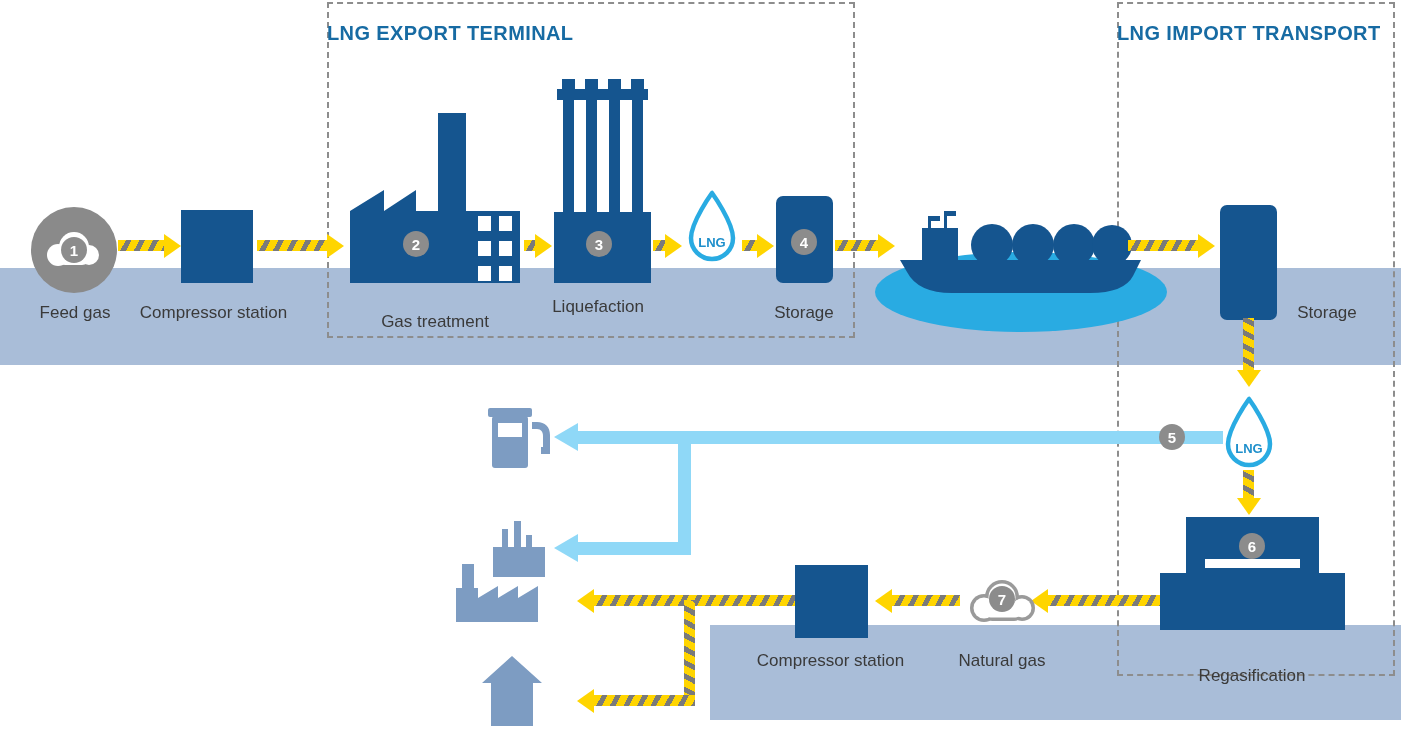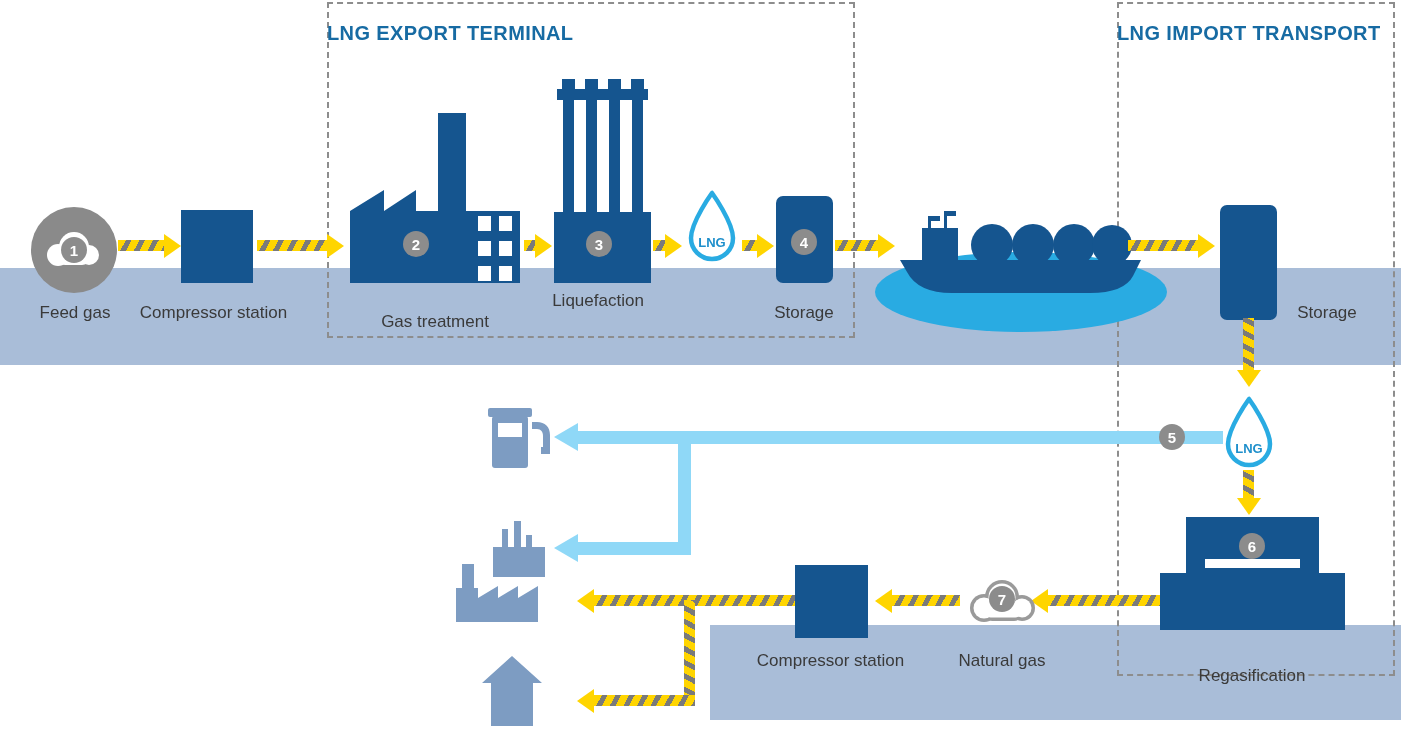--- a/index.html
+++ b/index.html
@@ -94,21 +94,21 @@
         <rect x="77" y="0" width="13" height="10"></rect>
         <rect x="9" y="21" width="11" height="112"></rect>
         <rect x="32" y="21" width="11" height="112"></rect>
         <rect x="55" y="21" width="11" height="112"></rect>
         <rect x="78" y="21" width="11" height="112"></rect>
         <rect x="0" y="133" width="97" height="71"></rect>
       </g>
     </svg>
   </div>
   <div class="badge" style="left:586px;top:231px">3</div>
-  <div class="lbl" style="left:518px;top:291px;width:160px">Liquefaction</div>
+  <div class="lbl" style="left:518px;top:297px;width:160px">Liquefaction</div>
 
   <div class="sh" style="left:653px;top:240px;width:12px"></div>
   <div class="ar" style="left:665px;top:234px"></div>
 
   <div class="icon" style="left:684px;top:190px;width:56px;height:74px">
     <svg viewBox="0 0 56 74">
       <path d="M28 3 C28 3 7 32 7 48 a21 21 0 0 0 42 0 C49 32 28 3 28 3 Z" fill="#fff" stroke="#29abe2" stroke-width="4.5" stroke-linejoin="round"></path>
       <text x="28" y="57" text-anchor="middle" font-size="13" font-weight="bold" fill="#1e8fcb">LNG</text>
     </svg>
   </div>

